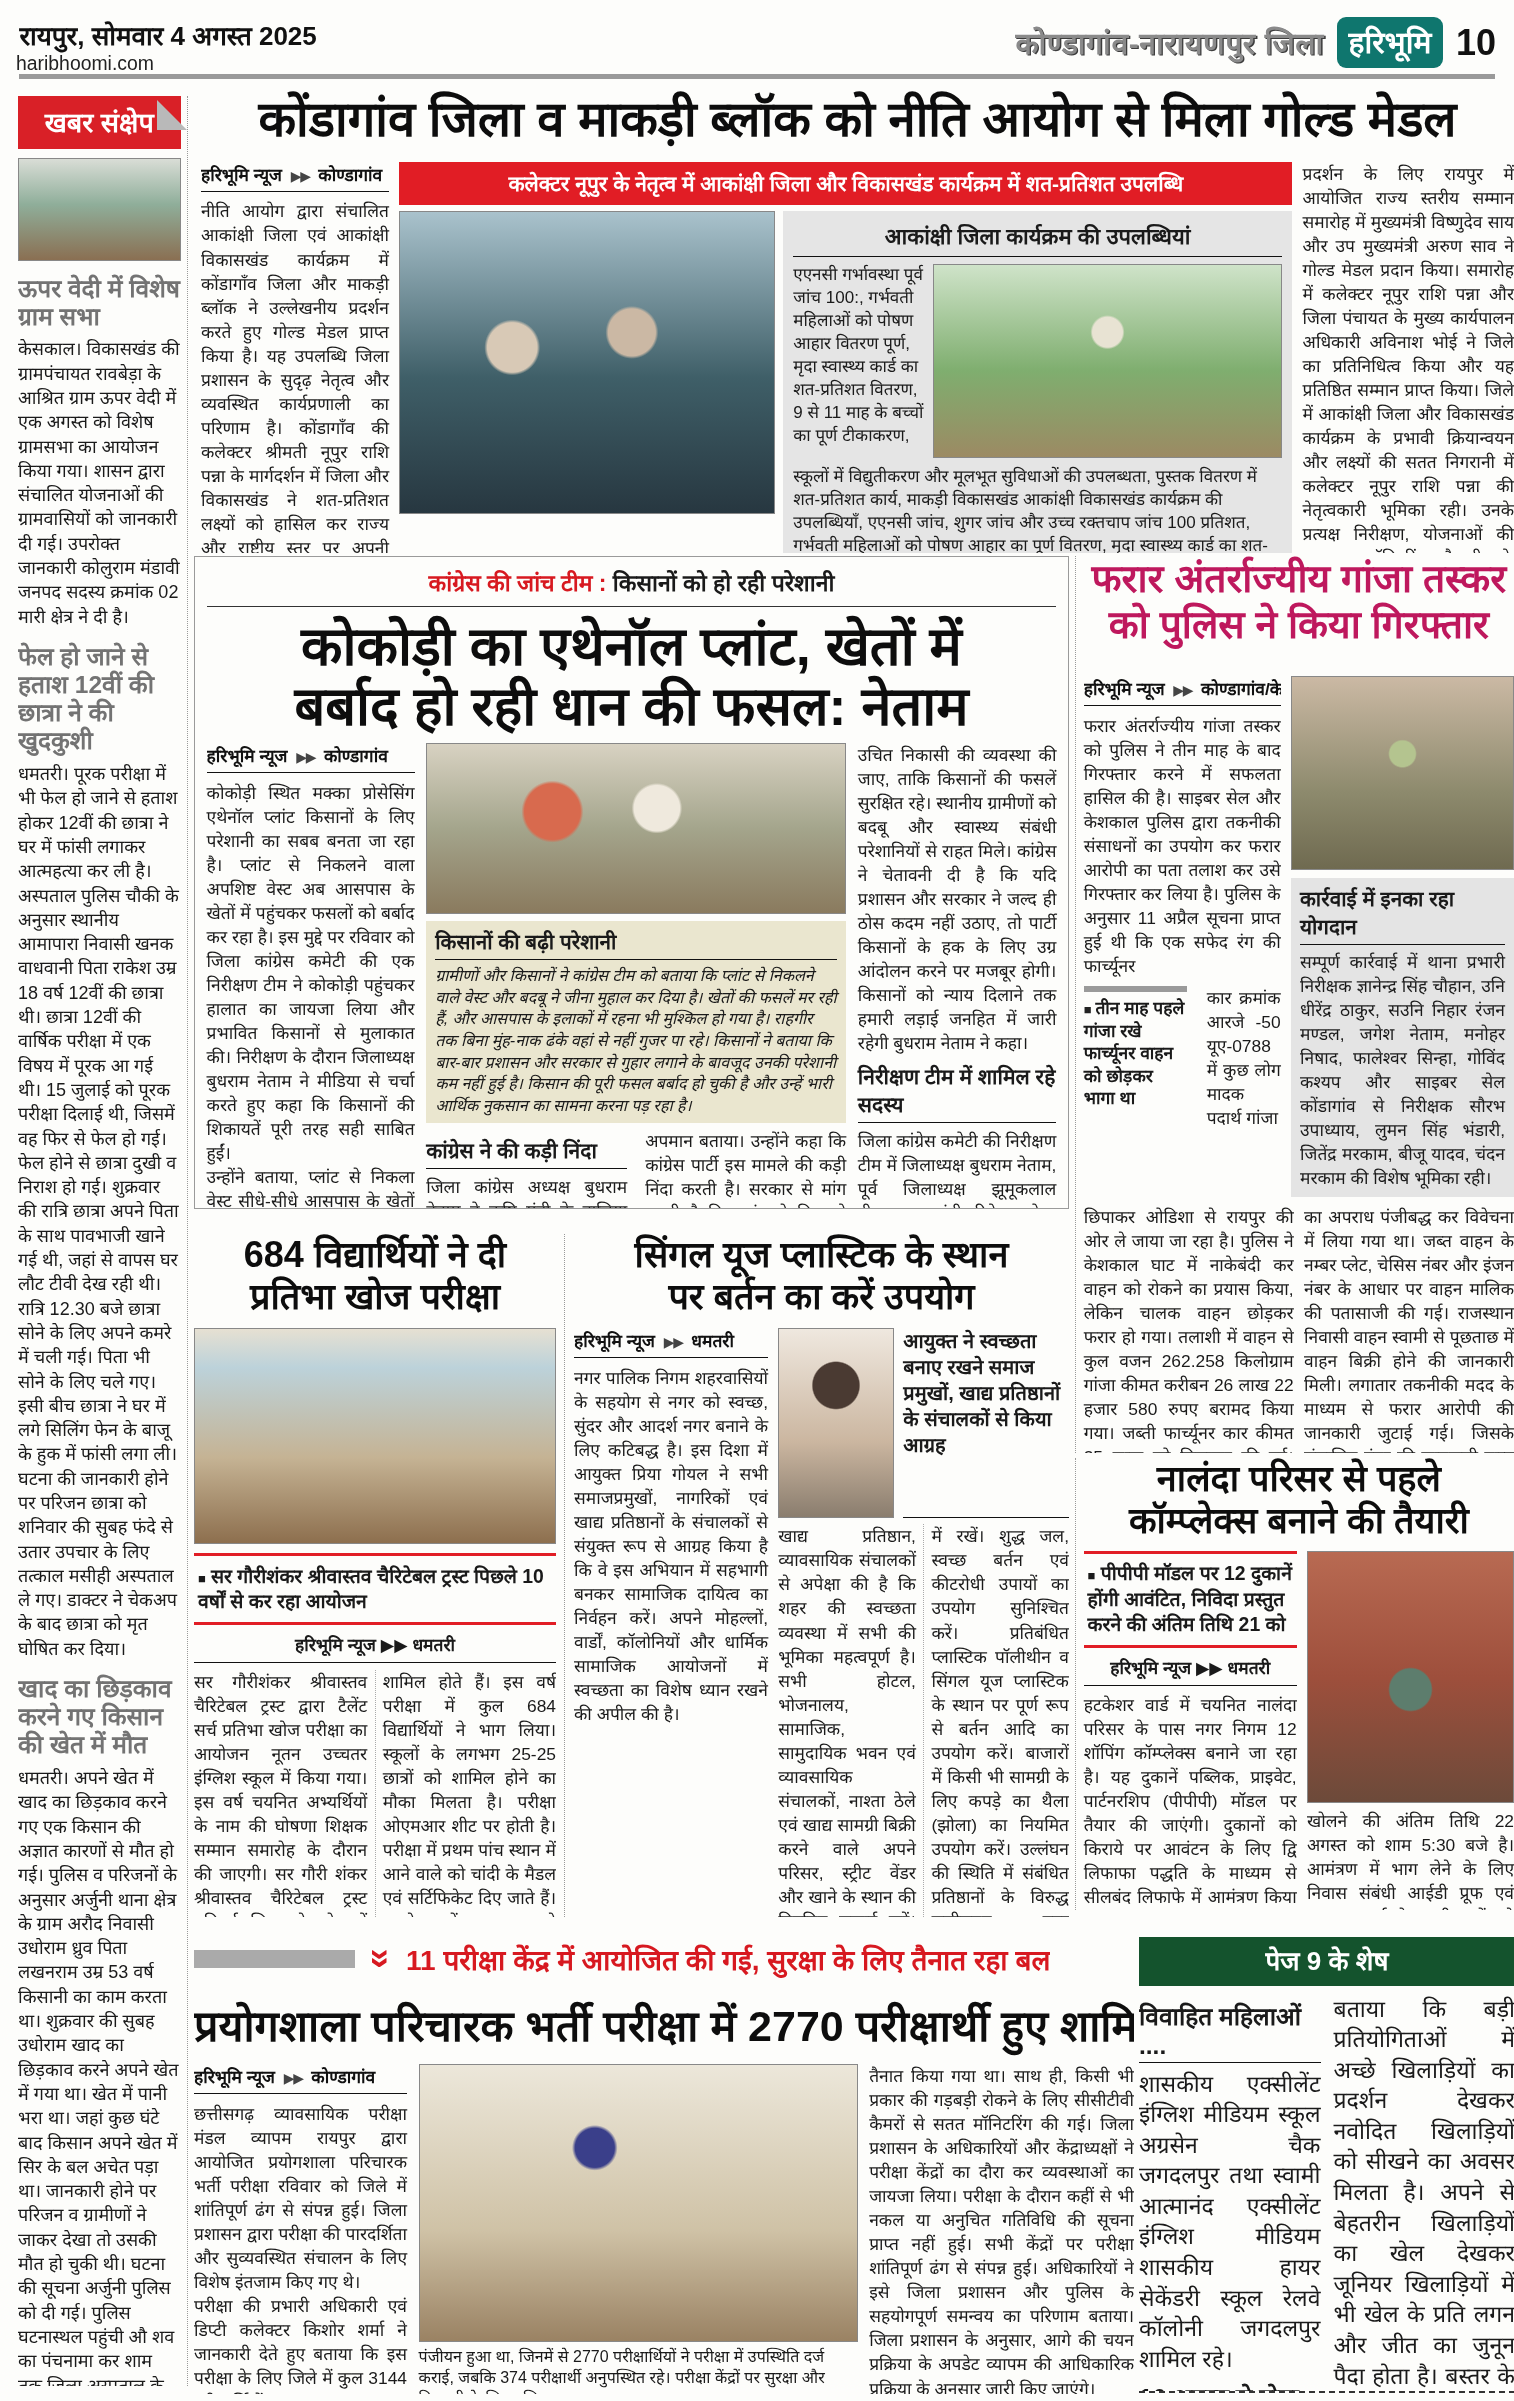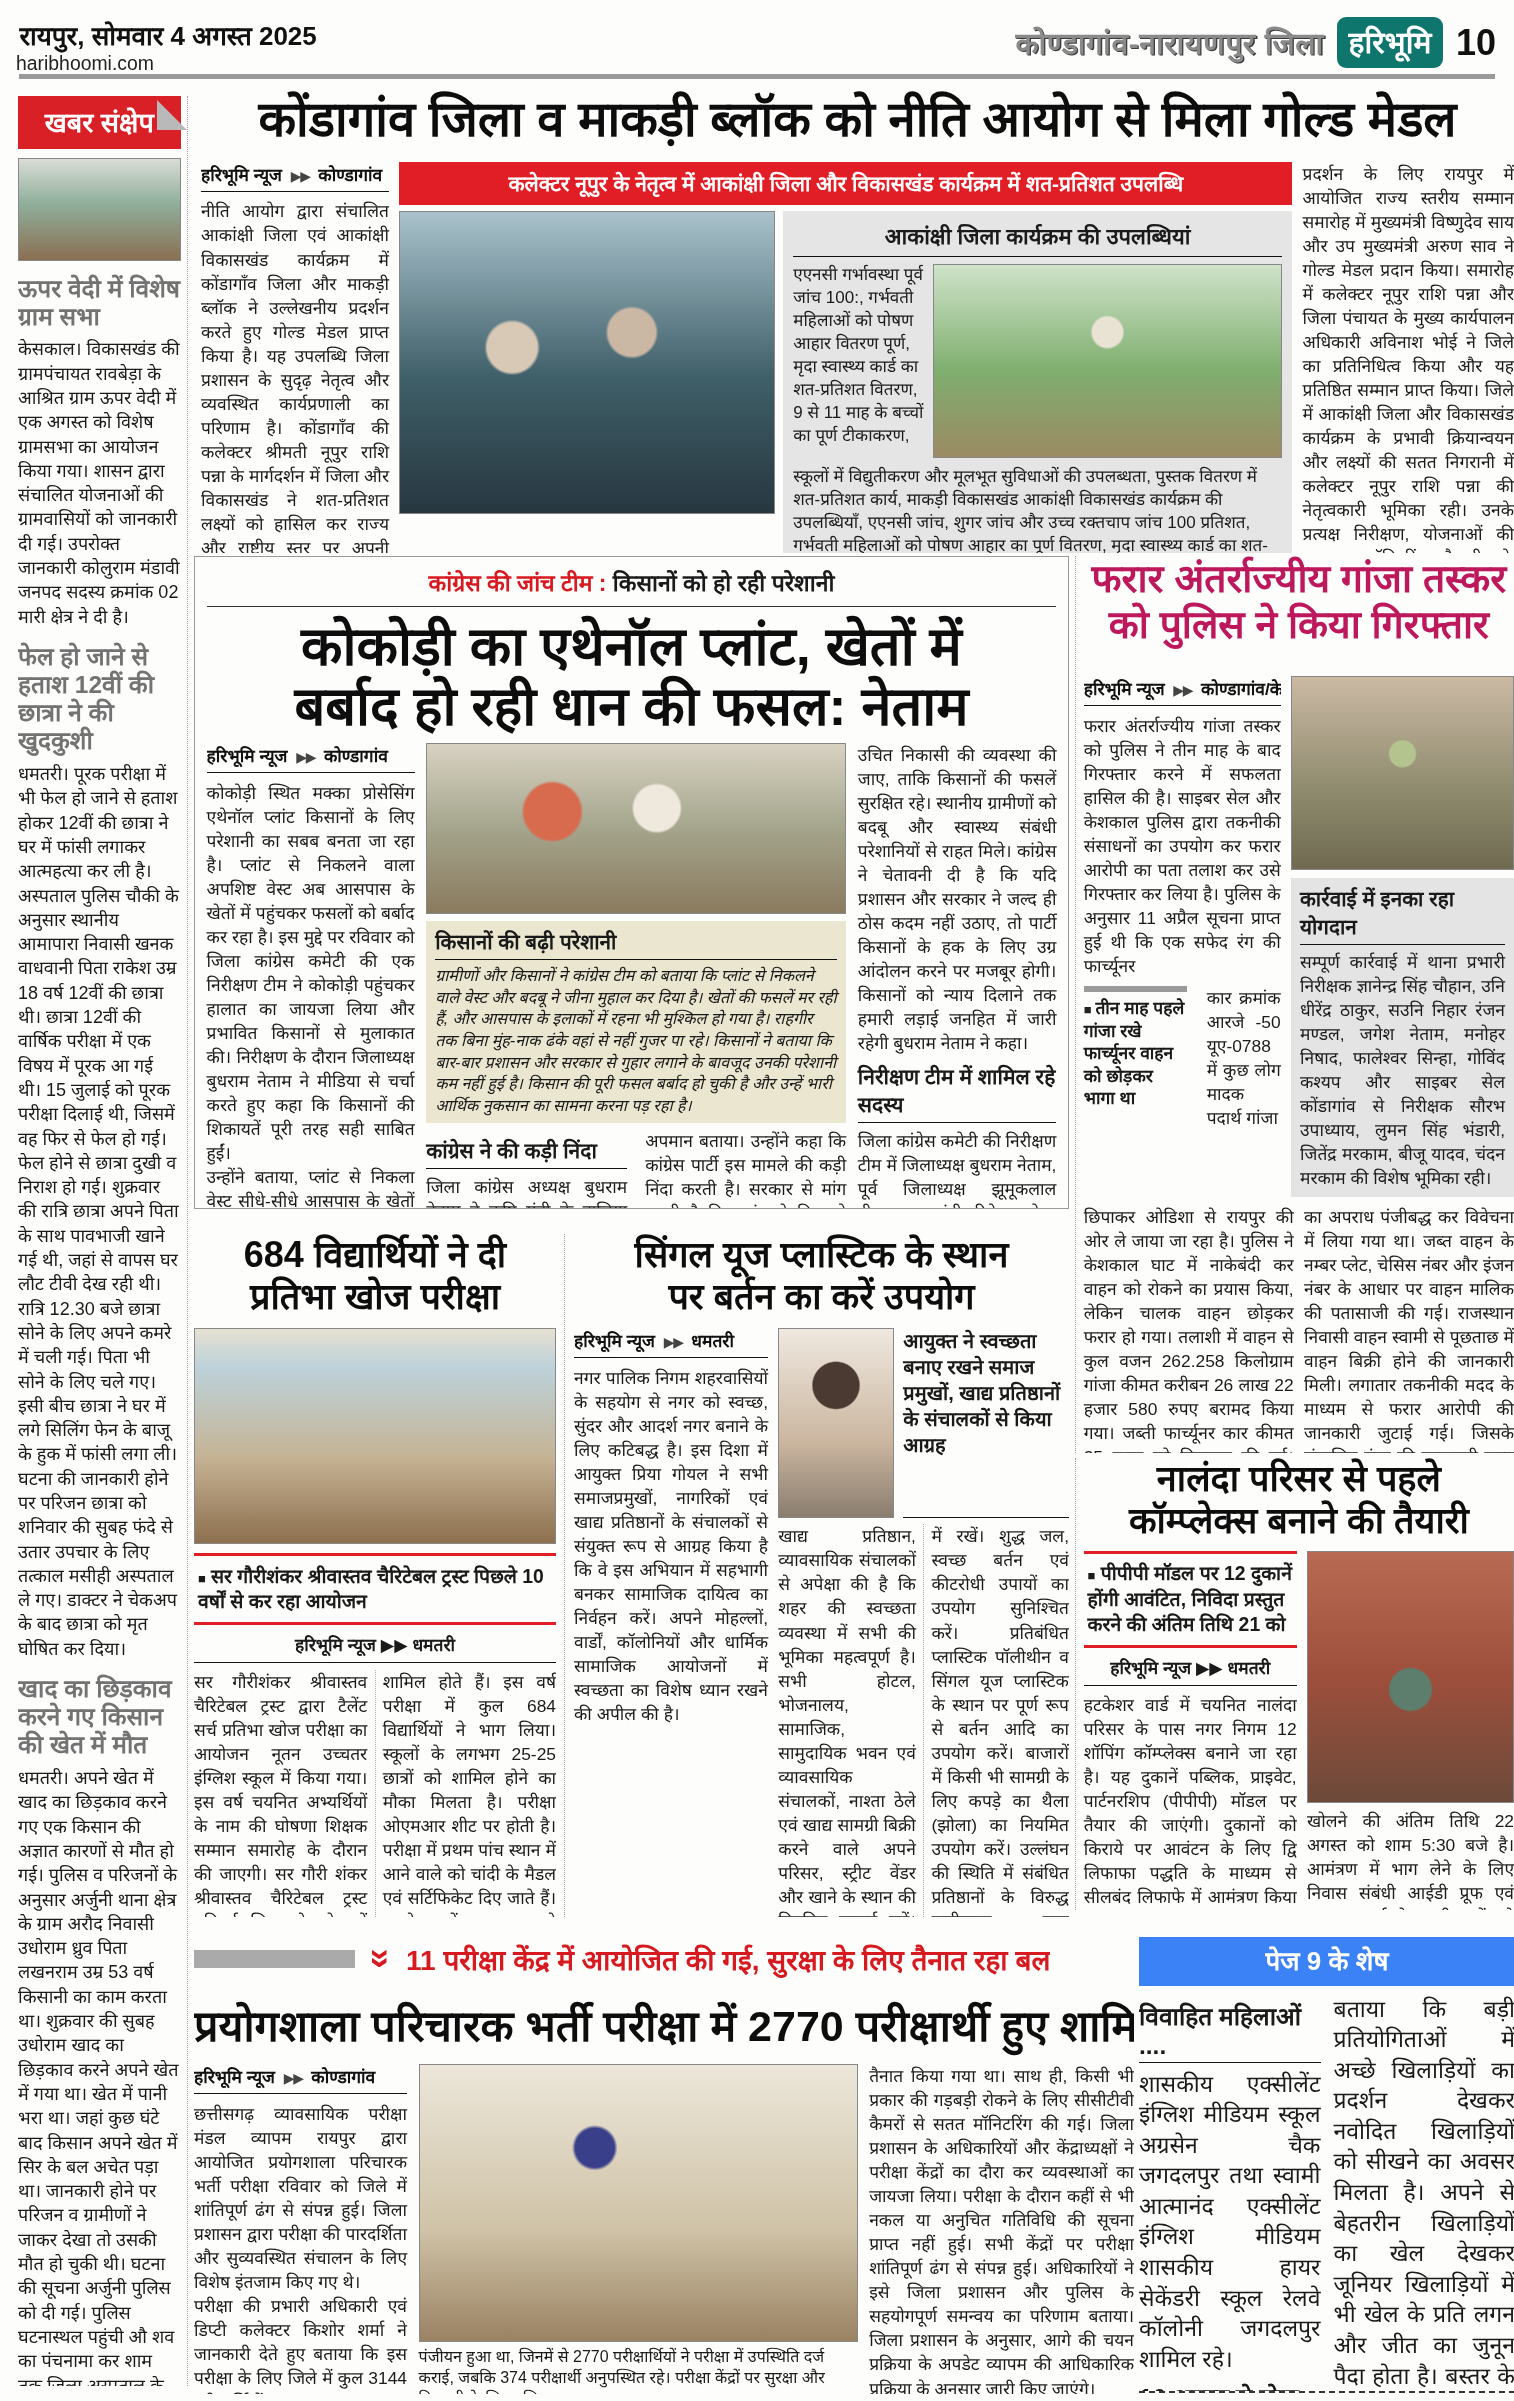--- a/index.html
+++ b/index.html
@@ -153,21 +153,21 @@
   .lab-b { width:439px; flex:none; }
   .ph-exam { height:278px;
         background:radial-gradient(circle at 40% 30%, #3a3f8a 0 6%, transparent 7%),
                    linear-gradient(180deg,#ece7da 0%,#cfc2a6 60%,#9a8263 100%); }
   .lab-caption { font-size:16px; line-height:1.3; margin-top:5.2px; }
   .lab-c { flex:1; }
 
   
   .page9 { left:1139px; top:1937px; width:376px; height:456px; overflow:hidden;
            border-bottom:2.6px dashed #333; padding-bottom:5.2px; }
-  .p9-banner { background:#3b82f6; color:#fff; font-size:26px; font-weight:bold;
+  .p9-banner { background:#14532d; color:#fff; font-size:26px; font-weight:bold;
                text-align:center; padding:5.2px 0 7.7px; margin-bottom:7.7px; }
   .p9-row { display:flex; gap:13px; }
   .p9-col { flex:1; }
   .p9-sub { font-size:24.5px; font-weight:bold; border-bottom:1.9px solid #111; padding-bottom:2.6px; margin:5.2px 0; }
   .p9-body { font-size:23px; line-height:1.33; text-align:justify; white-space:pre-line; }
 </style>
 </head>
 <body>
 
 <div class="page">

